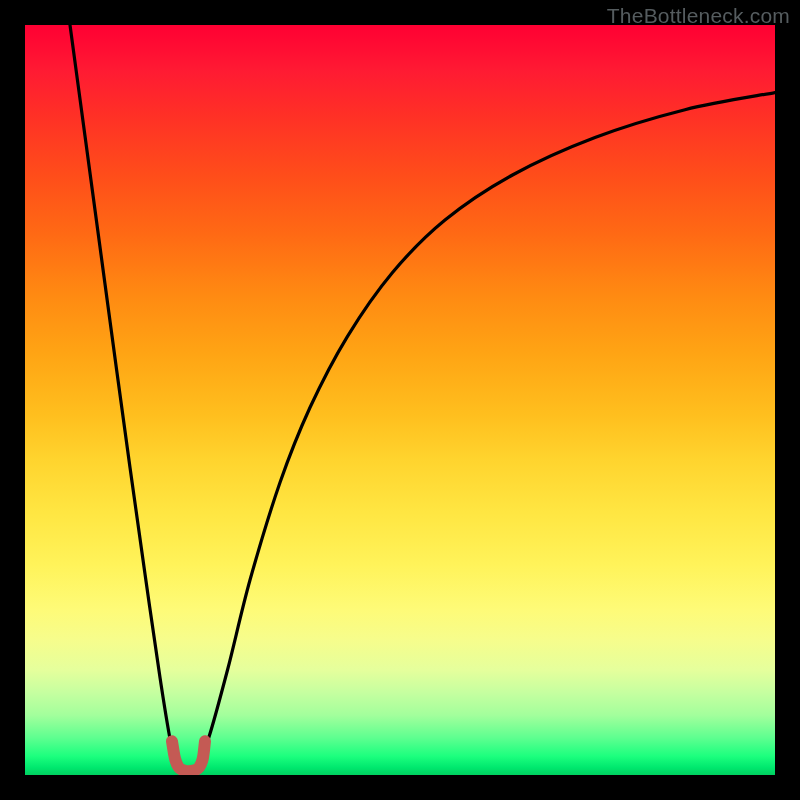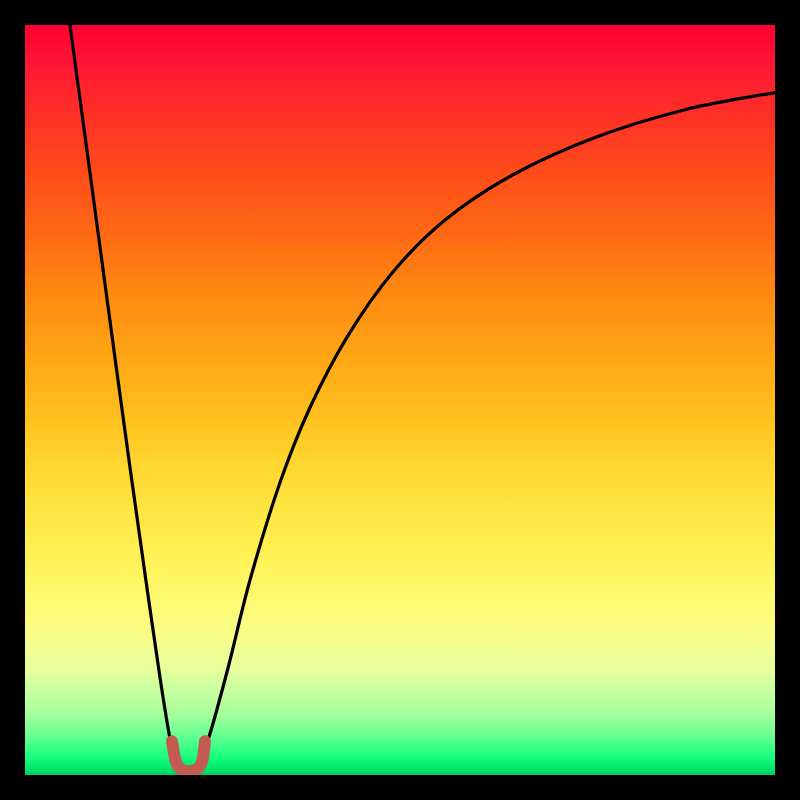--- a/index.html
+++ b/index.html
@@ -76,13 +76,14 @@
 
   <div class="plot">
     <div class="gradient"></div>
     <svg class="curves" viewBox="0 0 750 750" preserveAspectRatio="none">
       <path id="left-branch" fill="none" stroke="#000" stroke-width="3.2" stroke-linecap="round" d="M 45.0 0.0 C 47.5 18.5, 55.0 74.0, 60.0 111.0 C 65.0 148.0, 70.0 185.0, 75.0 222.0 C 80.0 259.0, 85.0 296.2, 90.0 333.0 C 95.0 369.7, 100.0 406.5, 105.0 442.5 C 110.0 478.5, 115.0 514.0, 120.0 549.0 C 125.0 584.0, 130.6 624.0, 135.0 652.5 C 139.4 681.0, 143.1 705.6, 146.3 720.0 C 149.4 734.4, 152.5 735.6, 153.8 738.8"></path>
       <path id="right-branch" fill="none" stroke="#000" stroke-width="3.2" stroke-linecap="round" d="M 172.5 738.8 C 174.4 734.4, 178.8 728.1, 183.8 712.5 C 188.8 696.9, 195.6 671.3, 202.5 645.0 C 209.4 618.8, 216.3 586.3, 225.0 555.0 C 233.8 523.8, 245.0 486.3, 255.0 457.5 C 265.0 428.8, 273.8 406.9, 285.0 382.5 C 296.3 358.1, 308.8 333.8, 322.5 311.3 C 336.3 288.8, 351.3 266.9, 367.5 247.5 C 383.8 228.1, 400.0 211.3, 420.0 195.0 C 440.0 178.8, 462.5 163.7, 487.5 150.0 C 512.5 136.2, 541.3 123.4, 570.0 112.5 C 598.8 101.6, 630.0 92.3, 660.0 84.7 C 690.0 77.2, 735.0 70.4, 750.0 67.5"></path>
       <path id="u-marker" fill="none" stroke="#c45a54" stroke-width="12" stroke-linecap="round" stroke-linejoin="round" d="M 147.0 716.3 C 147.5 719.1, 148.9 729.1, 150.0 733.5 C 151.1 737.9, 152.3 740.5, 153.8 742.5 C 155.3 744.5, 157.4 744.9, 159.0 745.5 C 160.6 746.1, 161.9 746.3, 163.5 746.3 C 165.1 746.3, 167.0 746.1, 168.8 745.5 C 170.5 744.9, 172.5 744.5, 174.0 742.5 C 175.5 740.5, 176.8 737.9, 177.8 733.5 C 178.8 729.1, 179.6 719.1, 180.0 716.3"></path>
     </svg>
   </div>
 
+  <div class="watermark">TheBottleneck.com</div>
 </div>
 
 </body></html>

